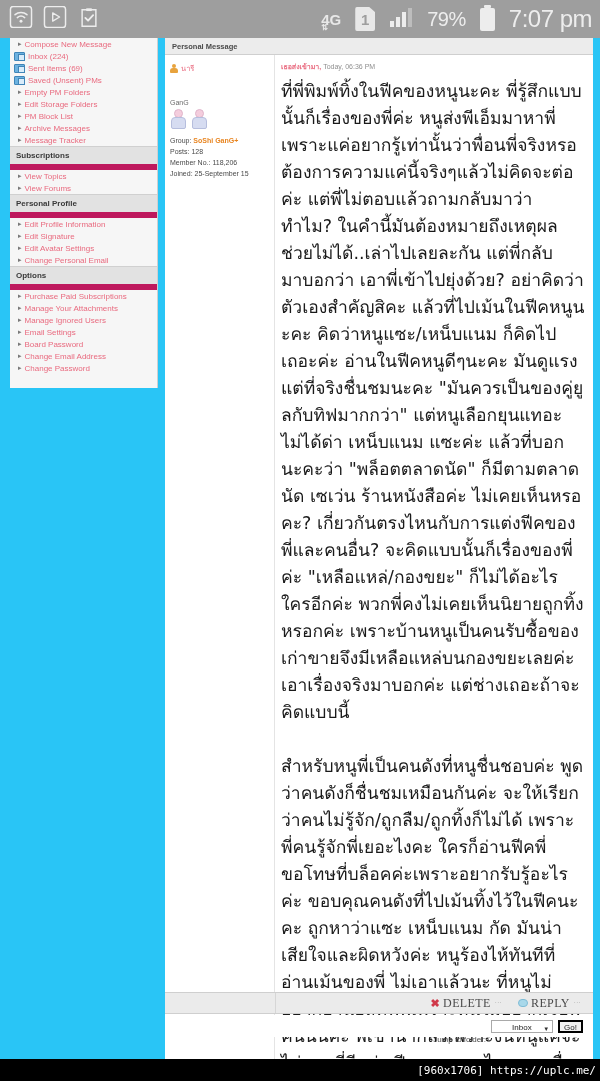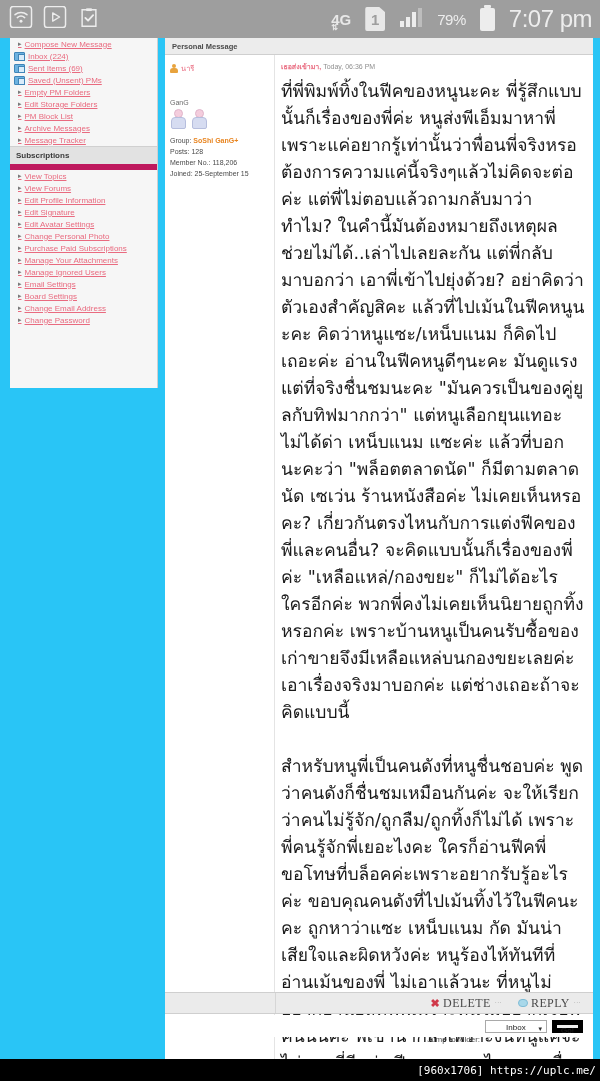--- a/index.html
+++ b/index.html
@@ -19,21 +19,21 @@
   .sb-left { display: flex; align-items: center; gap: 8px; }
   .sb-right { margin-left: auto; display: flex; align-items: center; gap: 14px; }
   .ic { display: block; }
   .sb-4g { color: #e8e8e8; font-size: 15px; font-weight: bold; line-height: 1;
            font-family: "Liberation Sans", sans-serif; position: relative; }
   .sb-4g .arrows { position: absolute; left: 0; top: 12px; font-size: 8px; }
   .sim { width: 20px; height: 24px; background: #e8e8e8; border-radius: 2px;
          color: #9e9e9e; font-size: 15px; font-weight: bold; display: flex;
          align-items: center; justify-content: center;
          clip-path: polygon(0 0, 70% 0, 100% 22%, 100% 100%, 0 100%); }
-  .pct { color: #ededed; font-size: 15px; letter-spacing: -0.5px; }
+  .pct { color: #ededed; font-size: 20px; letter-spacing: -0.5px; }
   .clock { color: #ededed; font-size: 24px; letter-spacing: -0.5px; }
   .batt { width: 15px; height: 23px; background: #ededed; border-radius: 2px; position: relative; }
   .batt:before { content:""; position:absolute; top:-3px; left:4px; width:7px; height:3px;
                  background:#ededed; border-radius:1px; }
 
   
   .page {
     position: absolute; top: 38px; left: 0; width: 600px; height: 1021px;
     background: #ffffff; overflow: hidden;
   }
@@ -47,21 +47,21 @@
   .sidebar {
     position: absolute; left: 10px; top: 0; width: 148px; height: 350px;
     background: #f6f6f6; border-right: 1px solid #cfcfcf; overflow: hidden;
   }
   .side-sec-head {
     background: #e2e2e2; color: #3a3a3a; font-size: 8px; font-weight: bold;
     padding: 4px 6px; border-top: 1px solid #d0d0d0; border-bottom: 6px solid #be185d;
   }
   .side-link {
     display: flex; align-items: center; gap: 3px;
-    font-size: 8px; color: #e96a7f; padding: 1.5px 6px 1.5px 8px; white-space: nowrap; text-decoration: underline;
+    font-size: 8px; color: #e96a7f; padding: 1.5px 6px 1.5px 8px; white-space: nowrap;
   }
   .side-link.indent { padding-left: 4px; }
   .bullet { color: #7a7a7a; font-size: 7px; }
   .folder-ic {
     width: 11px; height: 9px; background: #6cb2e0; border-radius: 1px;
     position: relative; flex: none; border: 1px solid #3f85b8;
   }
   .folder-ic:after { content:""; position:absolute; right:-1px; bottom:-1px; width:5px; height:5px;
                      background:#d9ecfa; border:1px solid #3f85b8; }
 
@@ -124,21 +124,21 @@
     background: #fff; display: flex; align-items: center; justify-content: flex-end; gap: 5px;
     padding-right: 10px;
   }
   .jump-lbl { font-size: 8px; color: #4a4a4a; margin-top: 27px; }
   .jump-sel {
     font-size: 8px; border:1px solid #a9a9a9; background:#fff; color:#222;
     padding: 1px 12px 1px 20px; position: relative; min-width: 62px; height: 13px; line-height:11px;
   }
   .jump-sel .cv { position:absolute; right:3px; top:3px; font-size:6px; color:#333; }
   .go-btn {
-    font-size: 8px; border:5px solid #000000; background:#f0f0f0; color:#222;
+    font-size: 8px; border:2px solid #000000; background:#f0f0f0; color:#222;
     padding: 1px 4px; height: 13px; line-height:10px;
   }
 
   
   .footer {
     position: absolute; left: 0; bottom: 0; width: 600px; height: 22px; background: #000;
     display: flex; align-items: center; justify-content: flex-end; padding-right: 4px;
   }
   .wm { color: #ffffff; font-family: "DejaVu Sans Mono", monospace; font-size: 11px; }
 </style>
@@ -242,56 +242,58 @@
       <div class="side-sec-head">Subscriptions</div>
       <div class="side-link">
         <span class="bullet">▸</span>
         <span>View Topics</span>
       </div>
       <div class="side-link">
         <span class="bullet">▸</span>
         <span>View Forums</span>
       </div>
 
+      <div class="side-sec-head">Personal Profile</div>
       <div class="side-link">
         <span class="bullet">▸</span>
         <span>Edit Profile Information</span>
       </div>
       <div class="side-link">
         <span class="bullet">▸</span>
         <span>Edit Signature</span>
       </div>
       <div class="side-link">
         <span class="bullet">▸</span>
         <span>Edit Avatar Settings</span>
       </div>
       <div class="side-link">
         <span class="bullet">▸</span>
-        <span>Change Personal Photo</span>
-      </div>
-
+        <span>Change Personal Email</span>
+      </div>
+
+      <div class="side-sec-head">Options</div>
       <div class="side-link">
         <span class="bullet">▸</span>
         <span>Purchase Paid Subscriptions</span>
       </div>
       <div class="side-link">
         <span class="bullet">▸</span>
         <span>Manage Your Attachments</span>
       </div>
       <div class="side-link">
         <span class="bullet">▸</span>
         <span>Manage Ignored Users</span>
       </div>
       <div class="side-link">
         <span class="bullet">▸</span>
         <span>Email Settings</span>
       </div>
       <div class="side-link">
         <span class="bullet">▸</span>
-        <span>Board Settings</span>
+        <span>Board Password</span>
       </div>
       <div class="side-link">
         <span class="bullet">▸</span>
         <span>Change Email Address</span>
       </div>
       <div class="side-link">
         <span class="bullet">▸</span>
         <span>Change Password</span>
       </div>
     </div>

